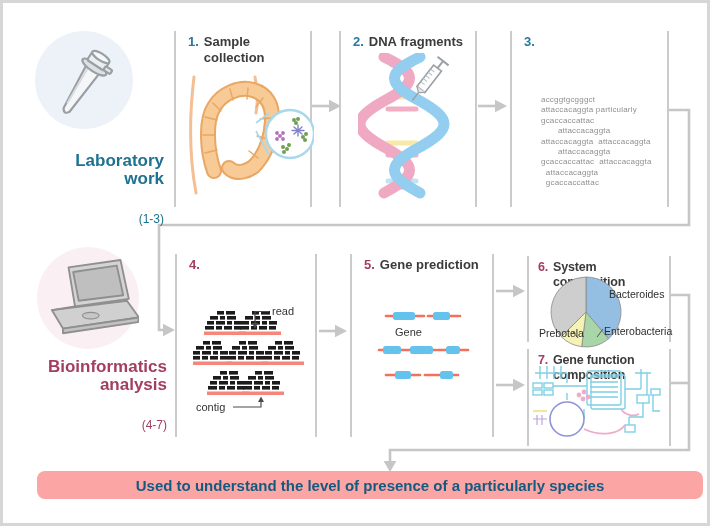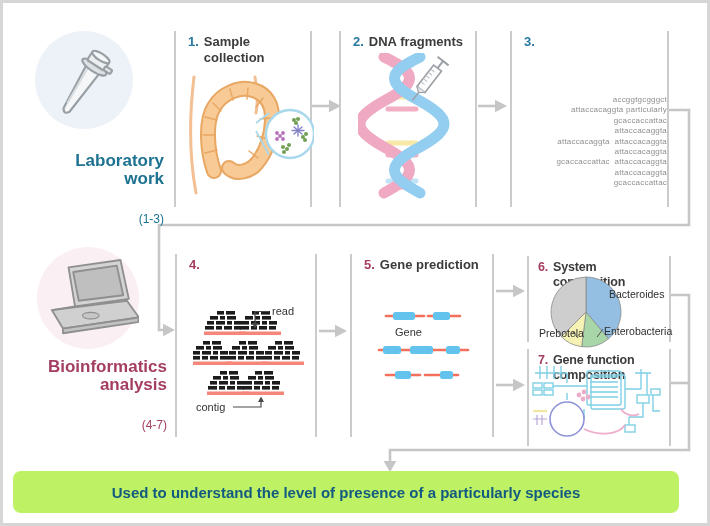--- a/index.html
+++ b/index.html
@@ -30,23 +30,23 @@
   .num-lab{color:#2878a0;}
   .num-bio{color:#a43d62;}
   .ttl{color:#3b3b3b;}
   #p1 .ttl{width:72px;}
   #p3 .ttl{width:118px;}
   #p4 .ttl{width:108px;}
   #p7 .ttl{width:100px;}
   
   #sequences{position:absolute;left:538px;top:92px;width:126px;color:#8f8f8f;
              font-size:8px;line-height:10.4px;letter-spacing:0.2px;}
-  #sequences div{white-space:pre;text-align:right;}
+  #sequences div{white-space:pre;}
   
-  #banner{position:absolute;left:10px;top:468px;width:666px;height:42px;background:#bef264;
+  #banner{position:absolute;left:34px;top:468px;width:666px;height:28px;background:#fca5a5;
           border-radius:8px;display:flex;align-items:center;justify-content:center;}
   #banner span{color:#135a80;font-size:15px;font-weight:bold;}
   .svgtext{font-family:"Liberation Sans",sans-serif;}
 </style>
 </head>
 <body>
 
 <div id="canvas">
 
   <svg class="abs" style="left:0;top:0" width="710" height="526" viewBox="0 0 710 526">

